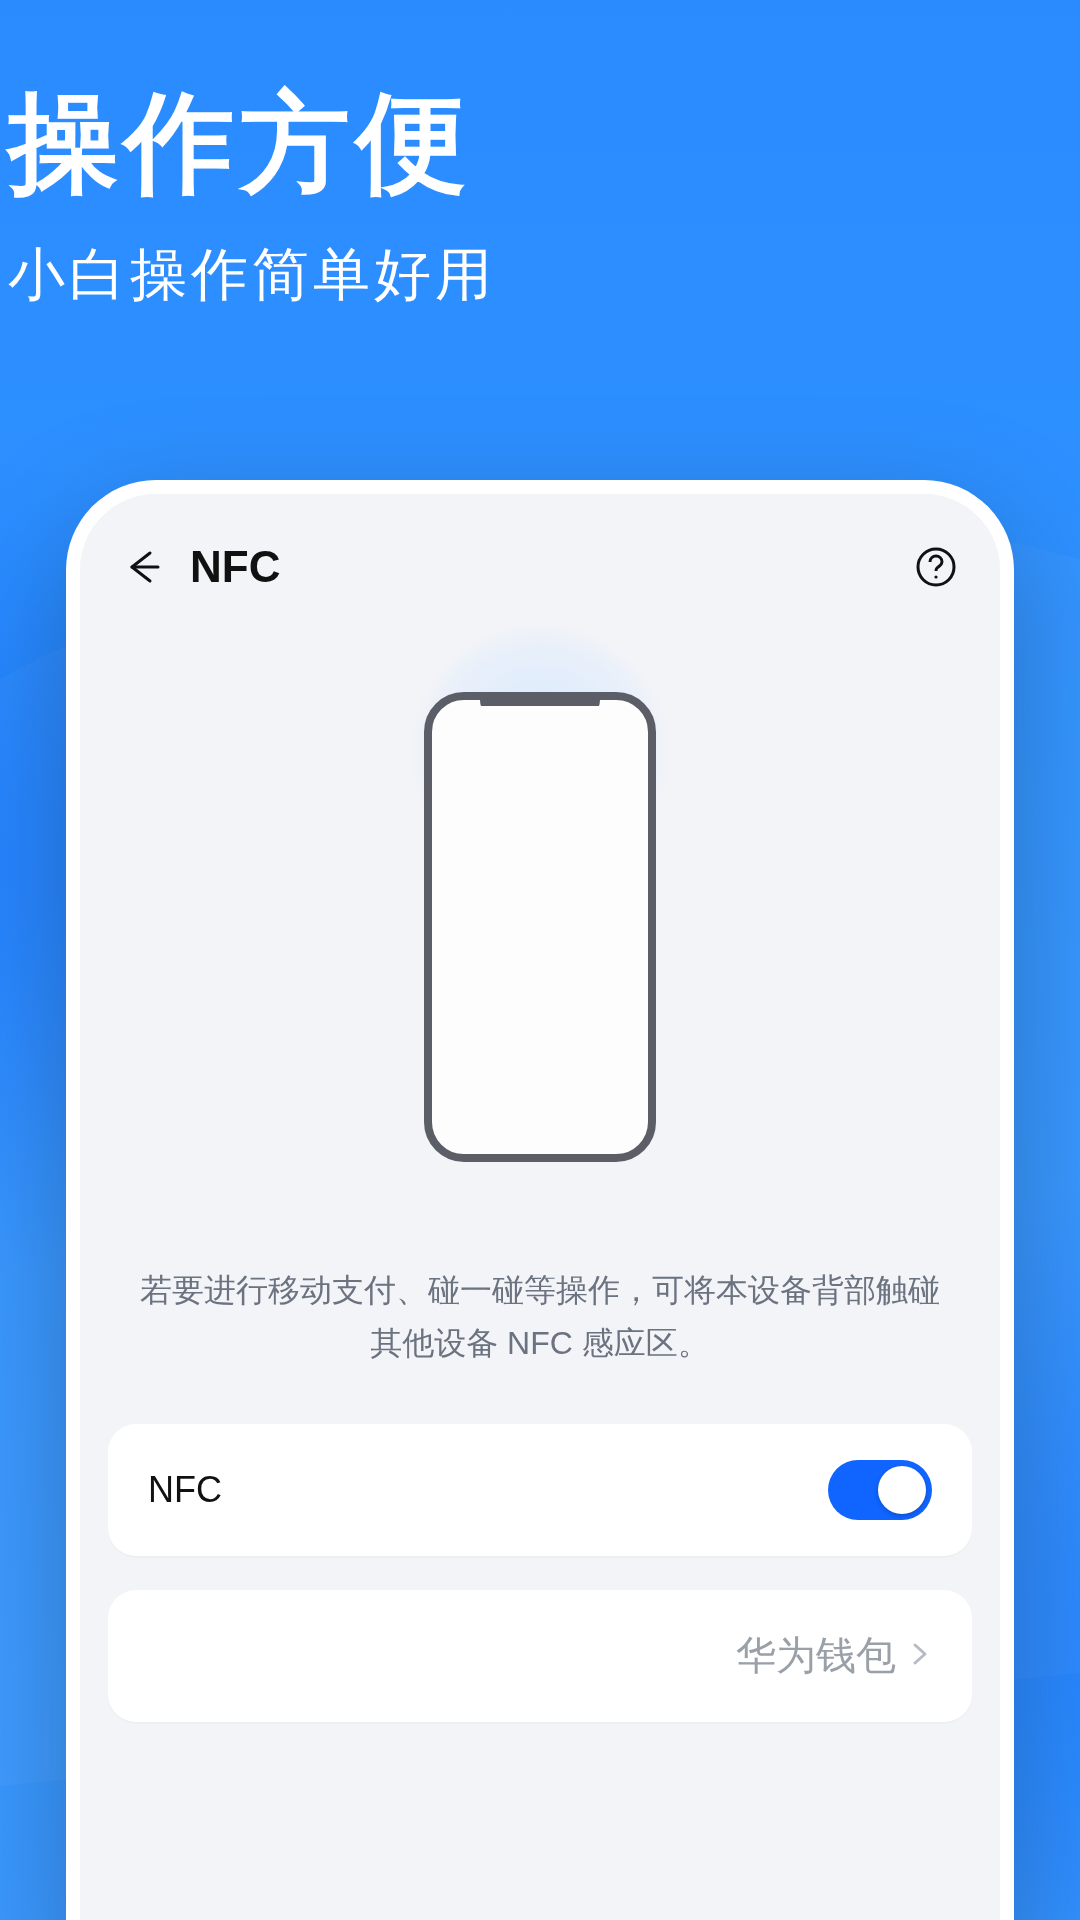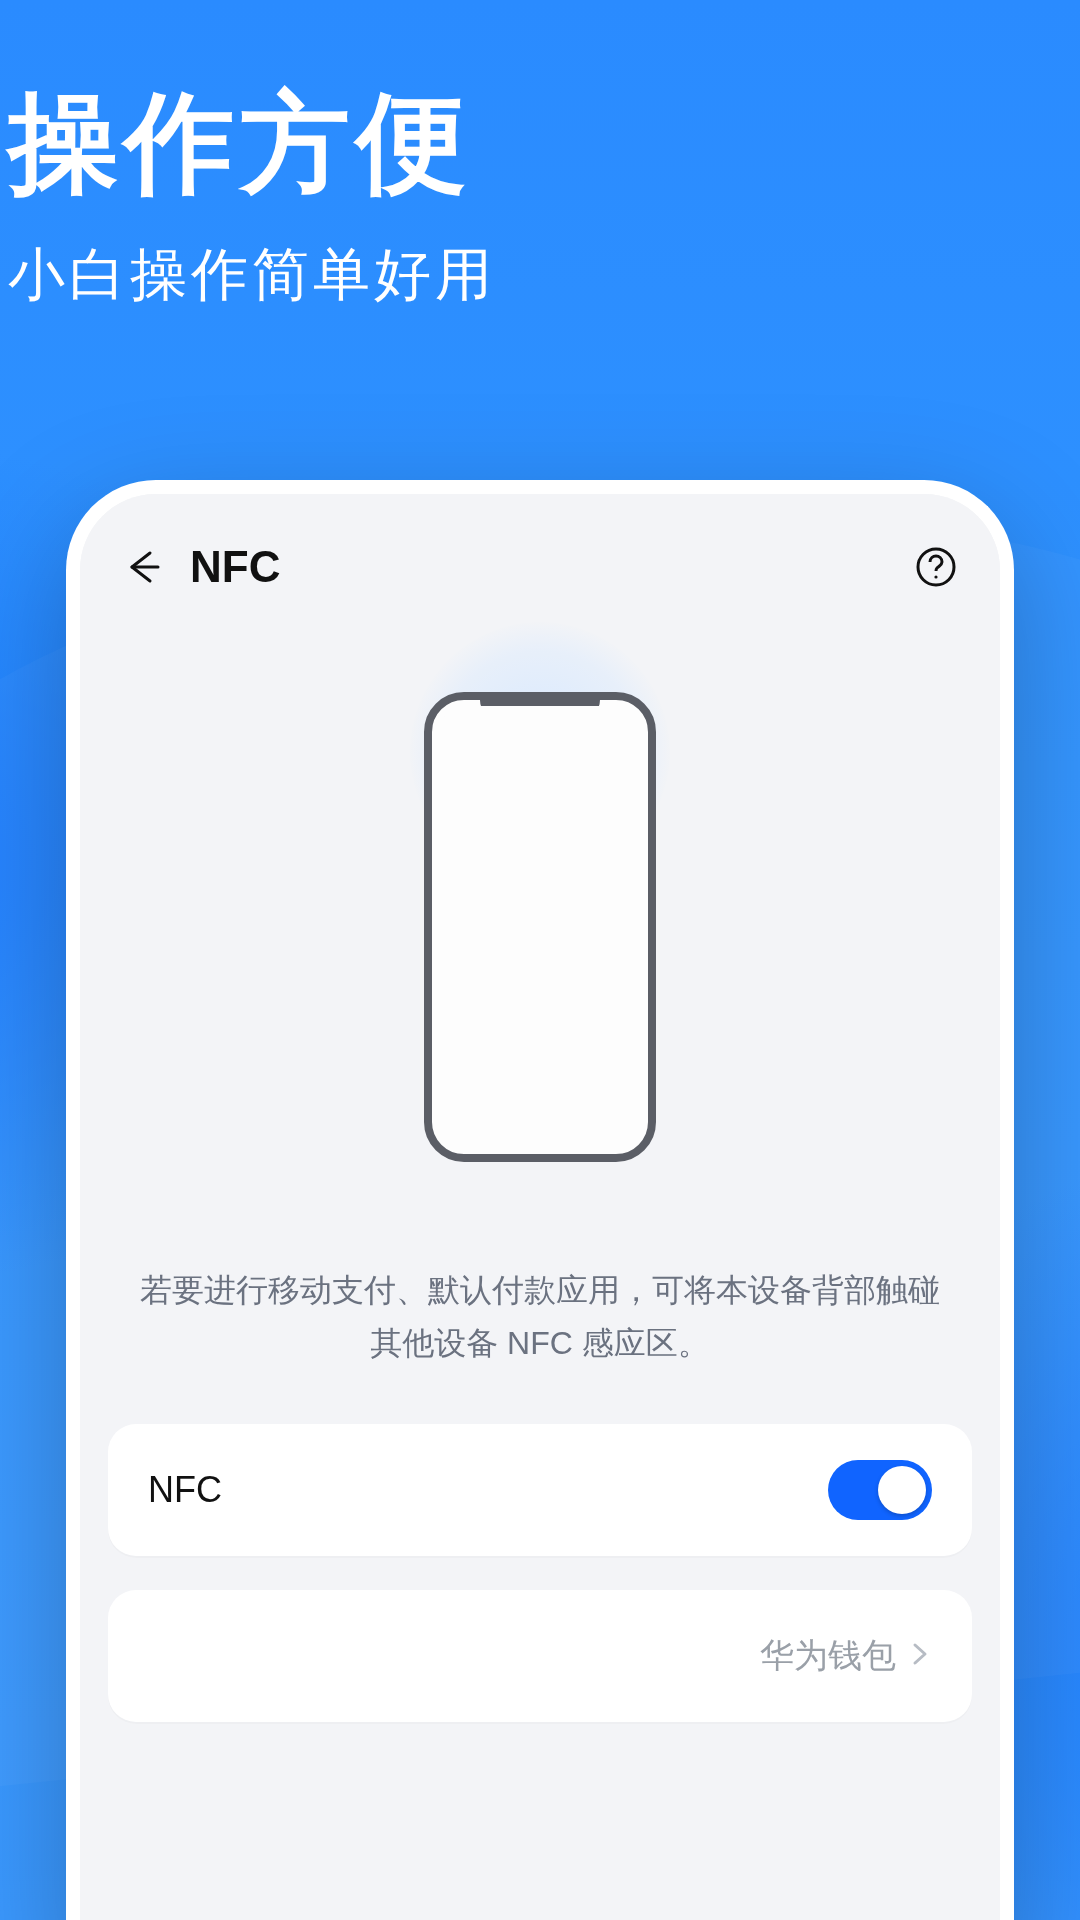--- a/index.html
+++ b/index.html
@@ -85,21 +85,21 @@
     .card .flex { flex:1; }
     .switch {
       width:104px; height:60px; border-radius:40px;
       background:#1064ff; position:relative;
     }
     .switch .knob {
       position:absolute; right:6px; top:6px;
       width:48px; height:48px; border-radius:50%; background:#fff;
       box-shadow:0 2px 4px rgba(0,0,0,0.2);
     }
-    .value { font-size:34px; color:#9aa0a8; margin-right:10px; }
+    .value { font-size:40px; color:#9aa0a8; margin-right:10px; }
     .chev svg { width:26px; height:26px; stroke:#b7bcc4; stroke-width:3; fill:none; stroke-linecap:round; stroke-linejoin:round; }
   </style>
 </head>
 <body>
 
 <div class="bg">
   <div class="wave1"></div>
 
   <div class="promo">
     <h1>操作方便</h1>
@@ -129,21 +129,21 @@
 
       <div class="illus-area">
         <div class="illus-wrap">
           <div class="nfc-aura"></div>
           <div class="mini-phone">
             <div class="notch"></div>
           </div>
         </div>
       </div>
 
-      <p class="desc">若要进行移动支付、默认付款应用，可将本设备背部触碰其他设备 NFC 感应区。</p>
+      <p class="desc">若要进行移动支付、碰一碰等操作，可将本设备背部触碰其他设备 NFC 感应区。</p>
 
       <div class="cards">
         <div class="card">
           <span class="label">NFC</span>
           <div class="flex"></div>
           <div class="switch">
             <div class="knob"></div>
           </div>
         </div>
 

